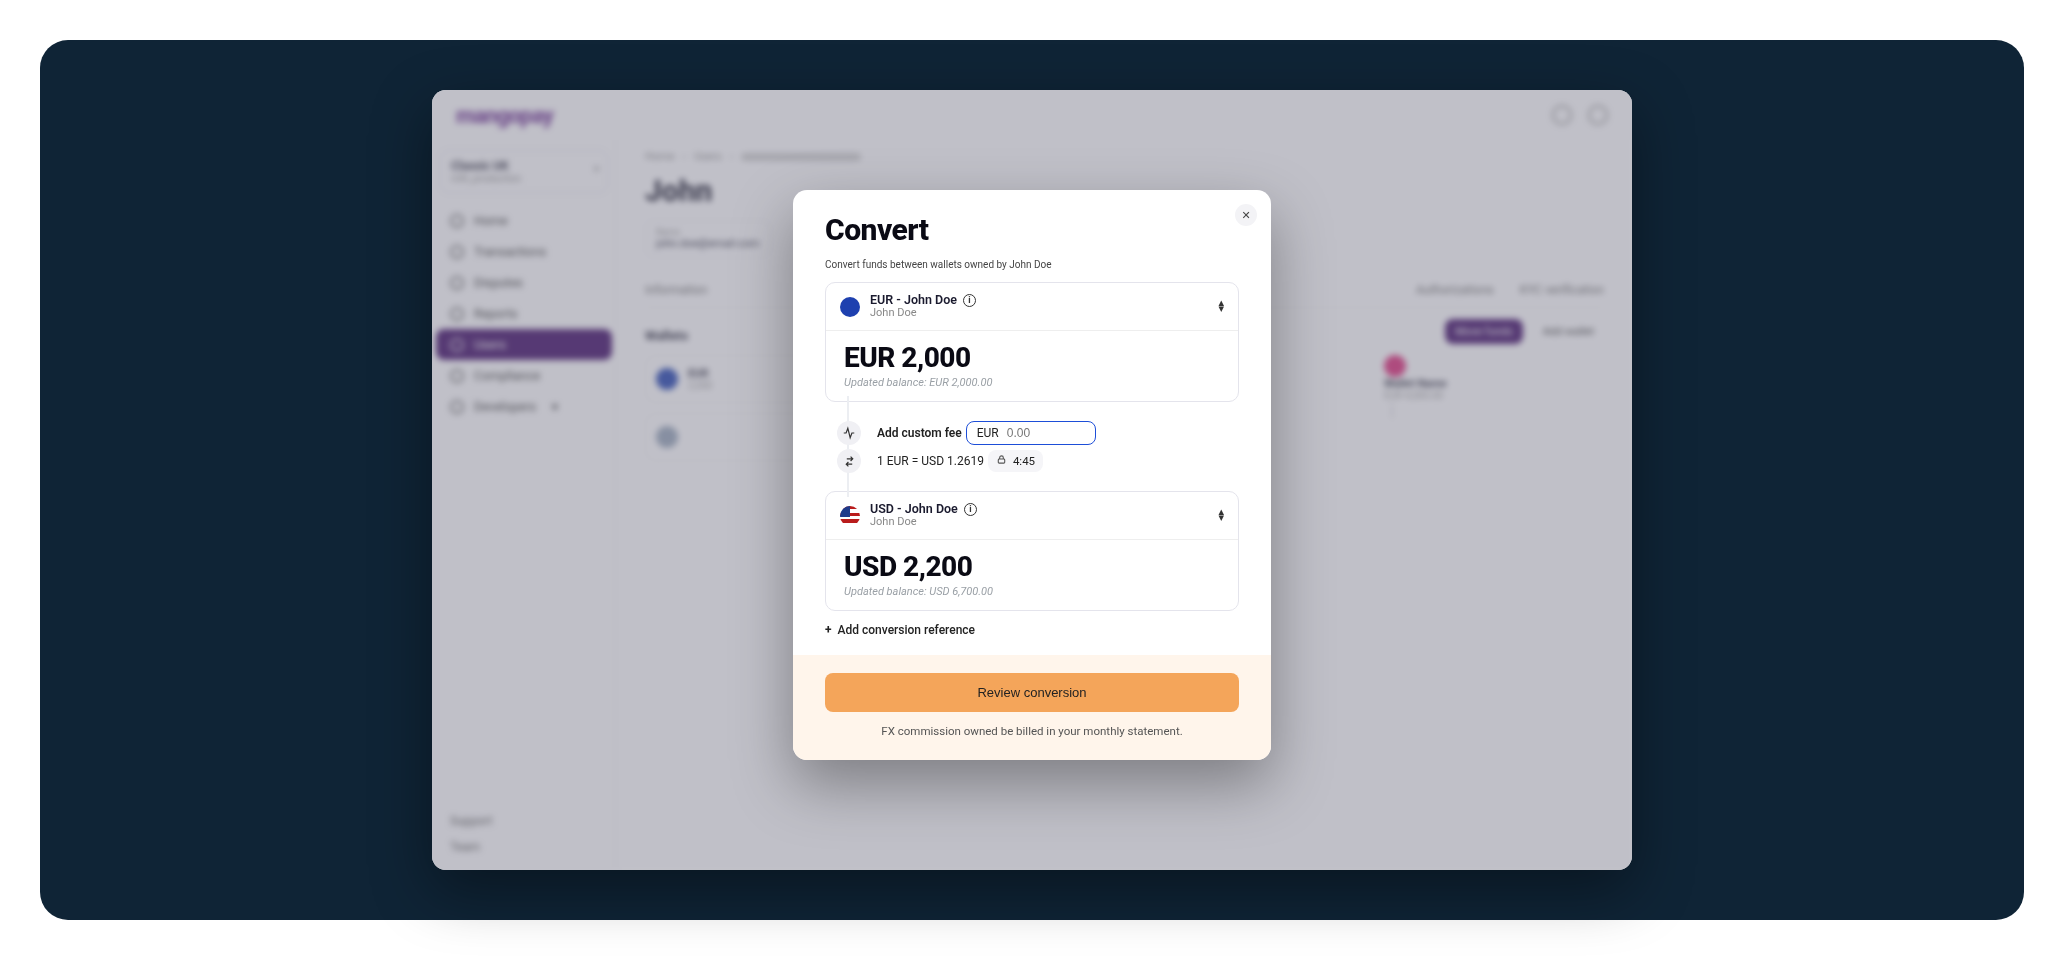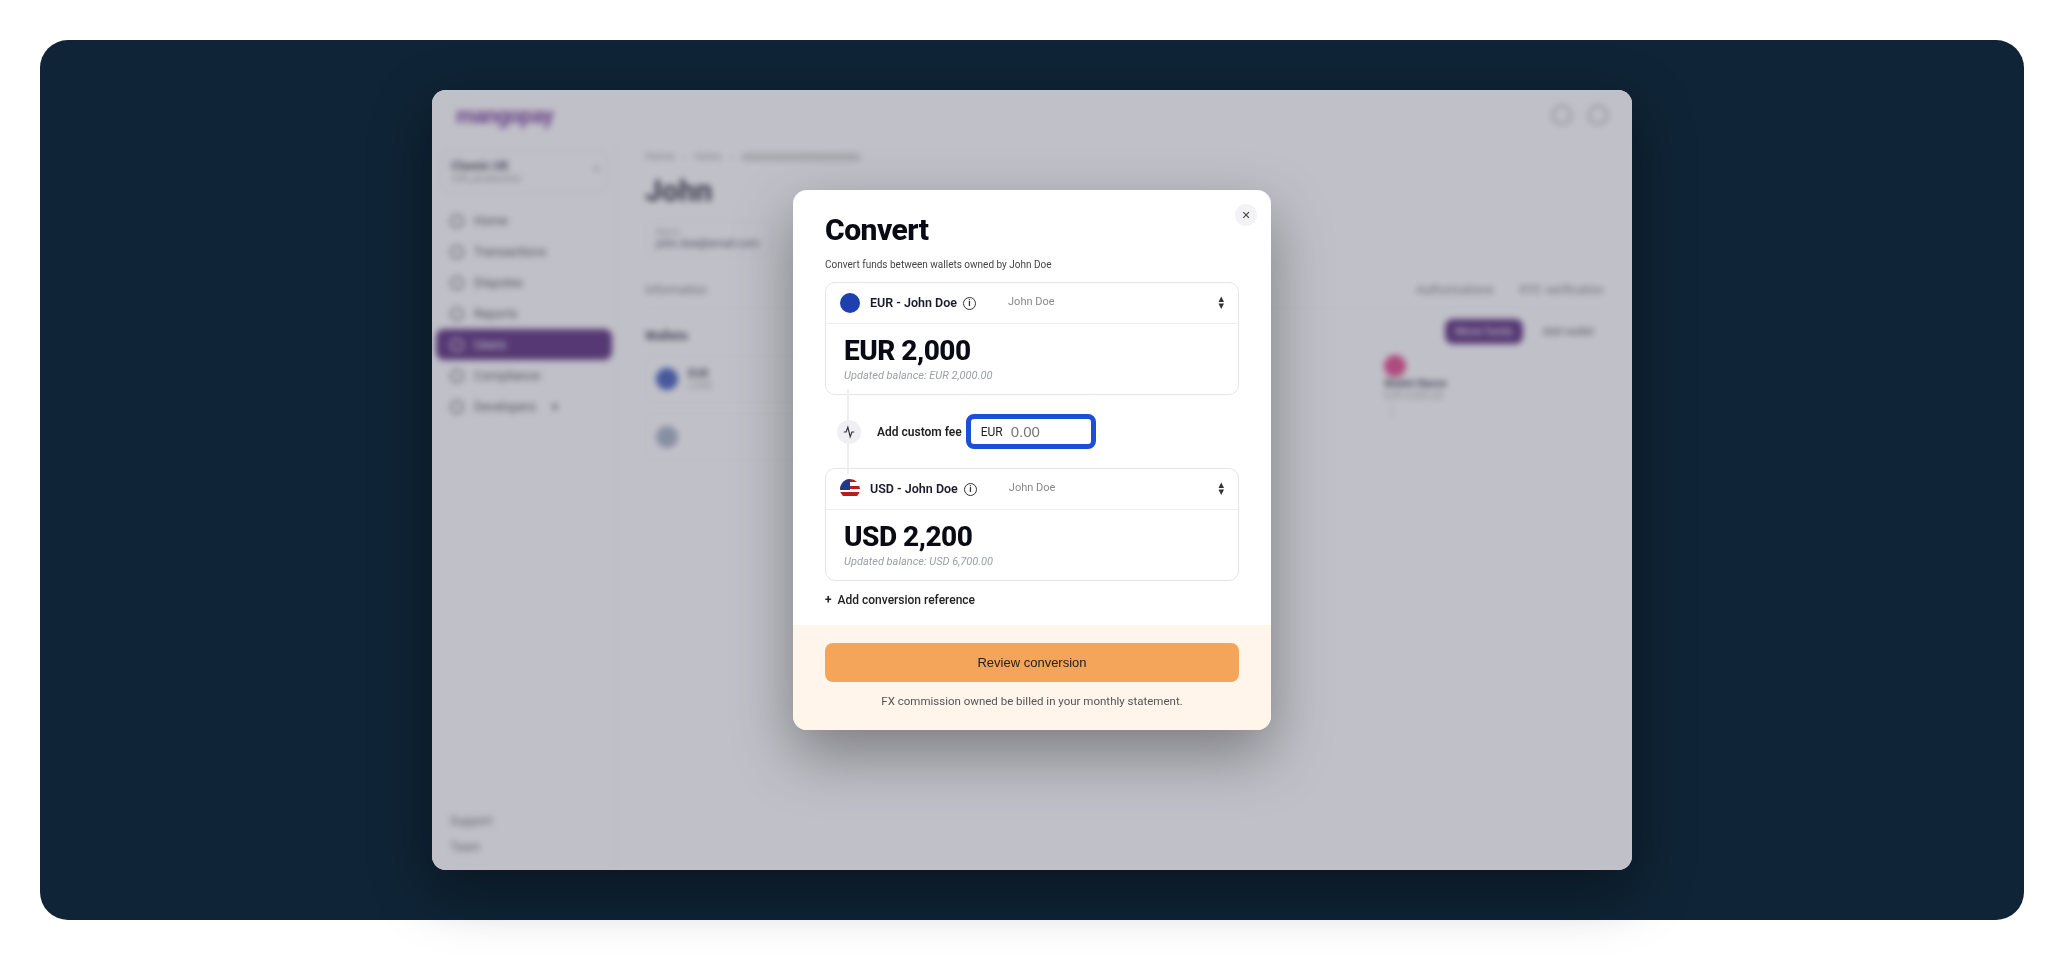--- a/index.html
+++ b/index.html
@@ -175,21 +175,21 @@
     content:""; position:absolute; inset:4px; border-radius:50%;
     background: radial-gradient(circle, transparent 5px, transparent 5px);
   }
   .flag.us {
     background: linear-gradient(#b91c1c 0 16%, #fff 16% 33%, #b91c1c 33% 50%, #fff 50% 66%, #b91c1c 66% 83%, #fff 83% 100%);
   }
   .flag.us::before{
     content:""; position:absolute; left:0; top:0; width:50%; height:55%;
     background:#1e3a8a;
   }
-  .wp-labels { display:flex; flex-direction:row; line-height:1.15;gap:32px;}
+  .wp-labels { display:flex; flex-direction:column; line-height:1.15;}
   .wp-name { font-size:12.5px; font-weight:600; display:flex; align-items:center; gap:6px;}
   .wp-owner { font-size:11px; color:#888; }
   .info-icon {
     width:13px; height:13px; border-radius:50%; border:1.3px solid #333;
     display:inline-flex; align-items:center; justify-content:center;
     font-size:9px; font-weight:700; color:#333;
   }
   .selector-icon {
     position:absolute; right:14px; top:50%; transform:translateY(-50%);
     font-size:11px; color:#333; line-height:0.6;
@@ -210,26 +210,26 @@
   }
   .mid-row { display:flex; align-items:center; gap:4px; font-size:12px; color:#222; margin:5px 0; position:relative;}
   .mid-row .bubble{
     position:absolute; left:-40px; top:50%; transform:translateY(-50%);
     width:24px; height:24px; border-radius:50%; background:#f0f0f4;
     display:flex; align-items:center; justify-content:center; font-size:12px;
   }
   .fee-label { font-weight:600; }
   .fee-input {
     display:flex; align-items:center; gap:8px;
-    border:5px solid #1d4ed8; border-radius:8px; padding:4px 10px;
+    border:1px solid #1d4ed8; border-radius:8px; padding:4px 10px;
     font-size:12px; width:130px;
   }
   .fee-input .cur { color:#222; }
   .fee-input input {
-    border:none; outline:none; width:60px; font-size:15px; color:#15803d;
+    border:none; outline:none; width:60px; font-size:12px; color:#15803d;
     background:transparent;
   }
   .rate-box {
     display:flex; align-items:center; gap:6px;
     background:#f5f5f8; border-radius:8px; padding:4px 8px;
     font-size:11.5px;
   }
   .lock-icon { font-size:11px; }
 
   .add-ref {
@@ -401,20 +401,37 @@
                 <svg width="14" height="14" viewBox="0 0 24 24" fill="none" stroke="#333" stroke-width="2">
                     <path d="M3 12h4l3-8 4 16 3-8h4"></path>
                   </svg>
               </div>
               <span class="fee-label">Add custom fee</span>
               <div class="fee-input">
                 <span class="cur">EUR</span>
                 <input type="text" placeholder="0.00" style="">
               </div>
             </div>
+            <div class="mid-row">
+              <div class="bubble">
+                <svg width="13" height="13" viewBox="0 0 24 24" fill="none" stroke="#333" stroke-width="2.2">
+                    <path d="M7 7h11M14 3l4 4-4 4M17 17H6m4 4l-4-4 4-4"></path>
+                  </svg>
+              </div>
+              <span>1 EUR = USD 1.2619</span>
+              <div class="rate-box">
+                <span class="lock-icon">
+                  <svg width="11" height="11" viewBox="0 0 24 24" fill="none" stroke="#555" stroke-width="2.4">
+                      <rect x="5" y="11" width="14" height="9" rx="2"></rect>
+                      <path d="M8 11V8a4 4 0 0 1 8 0v3"></path>
+                    </svg>
+                </span>
+                <span>4:45</span>
+              </div>
+            </div>
           </div>
 
           <div class="wallet-panel">
             <div class="wp-head">
               <div class="flag us"></div>
               <div class="wp-labels">
                 <div class="wp-name">
                   <span>USD - John Doe</span>
                   <span class="info-icon">i</span>
                 </div>

